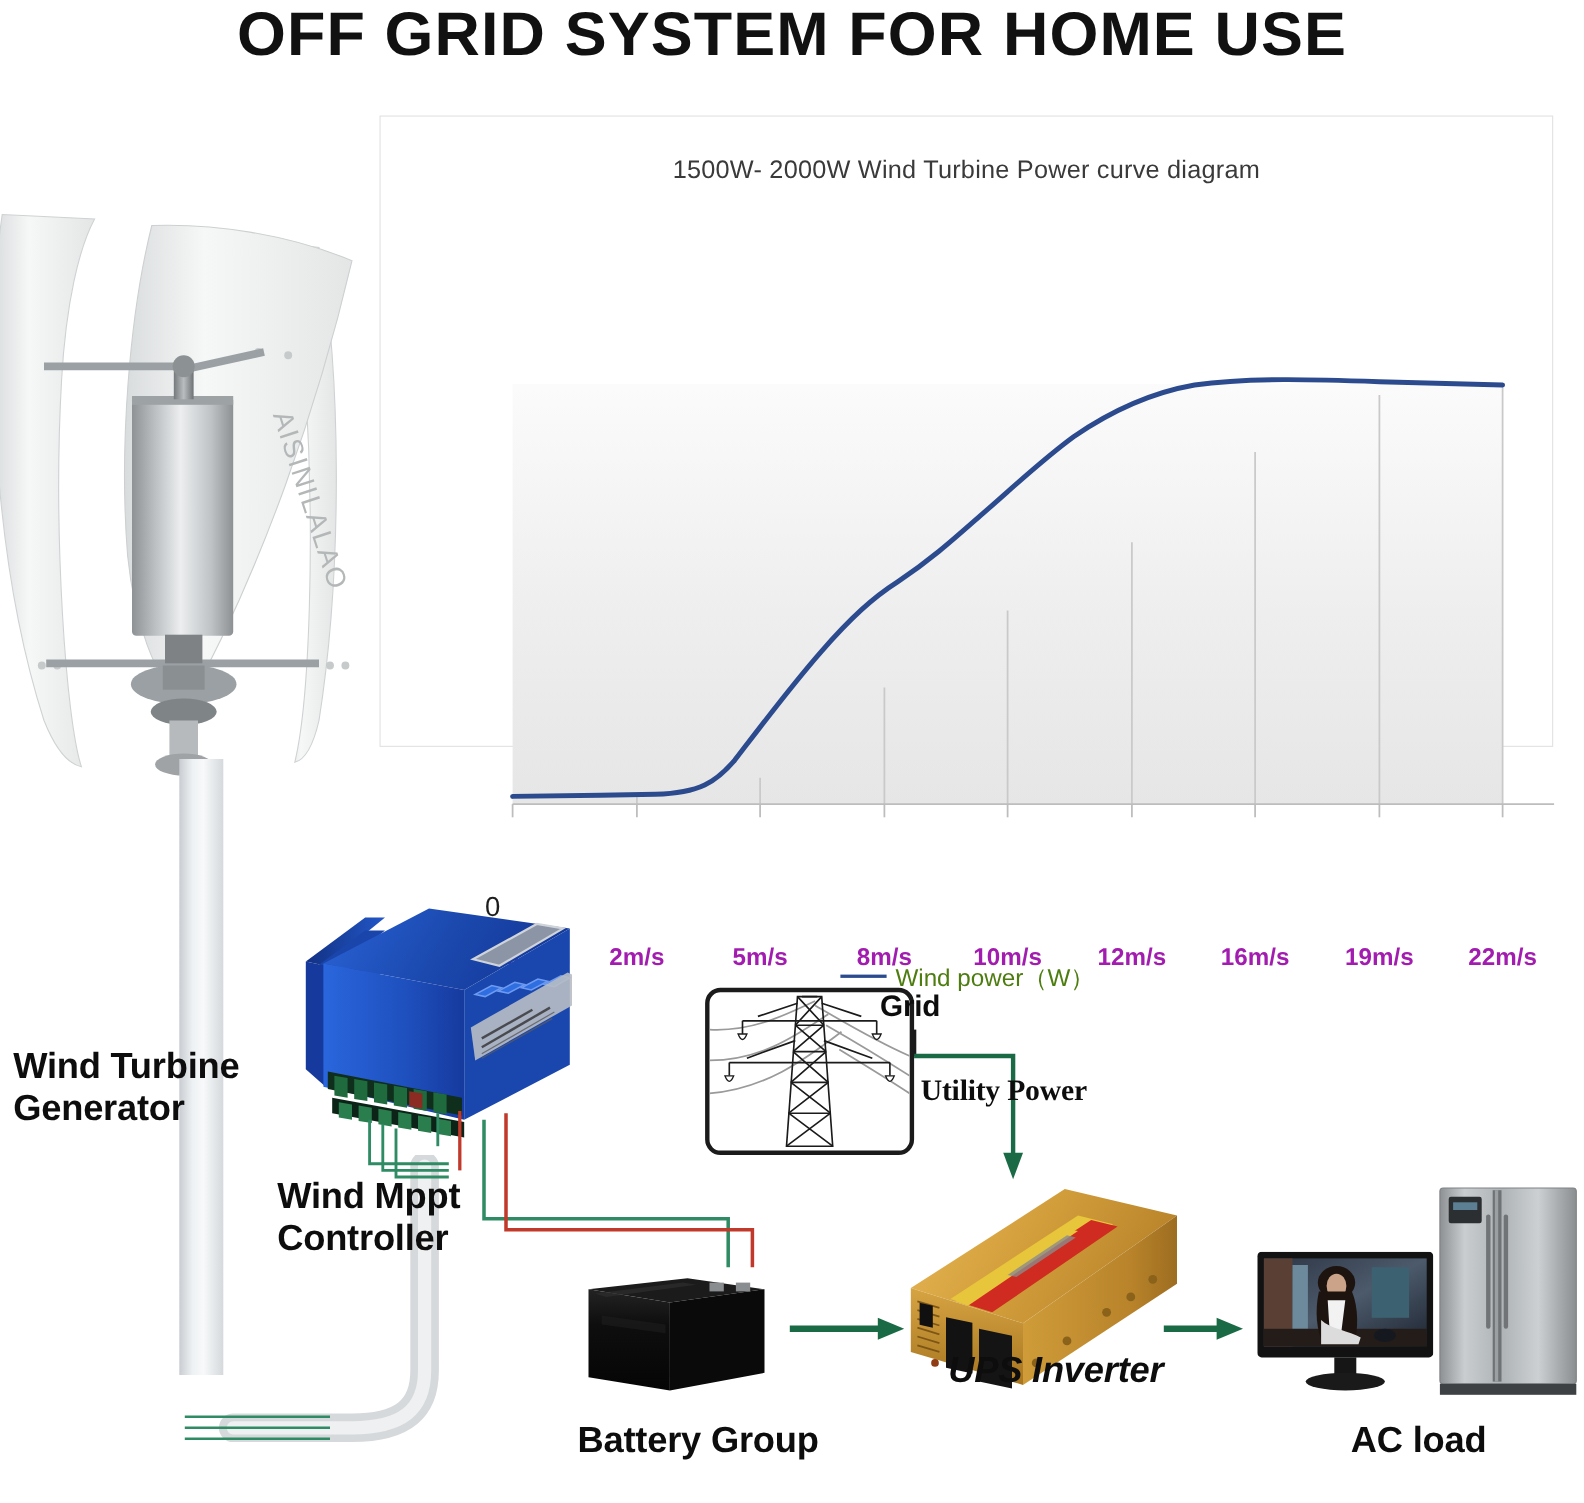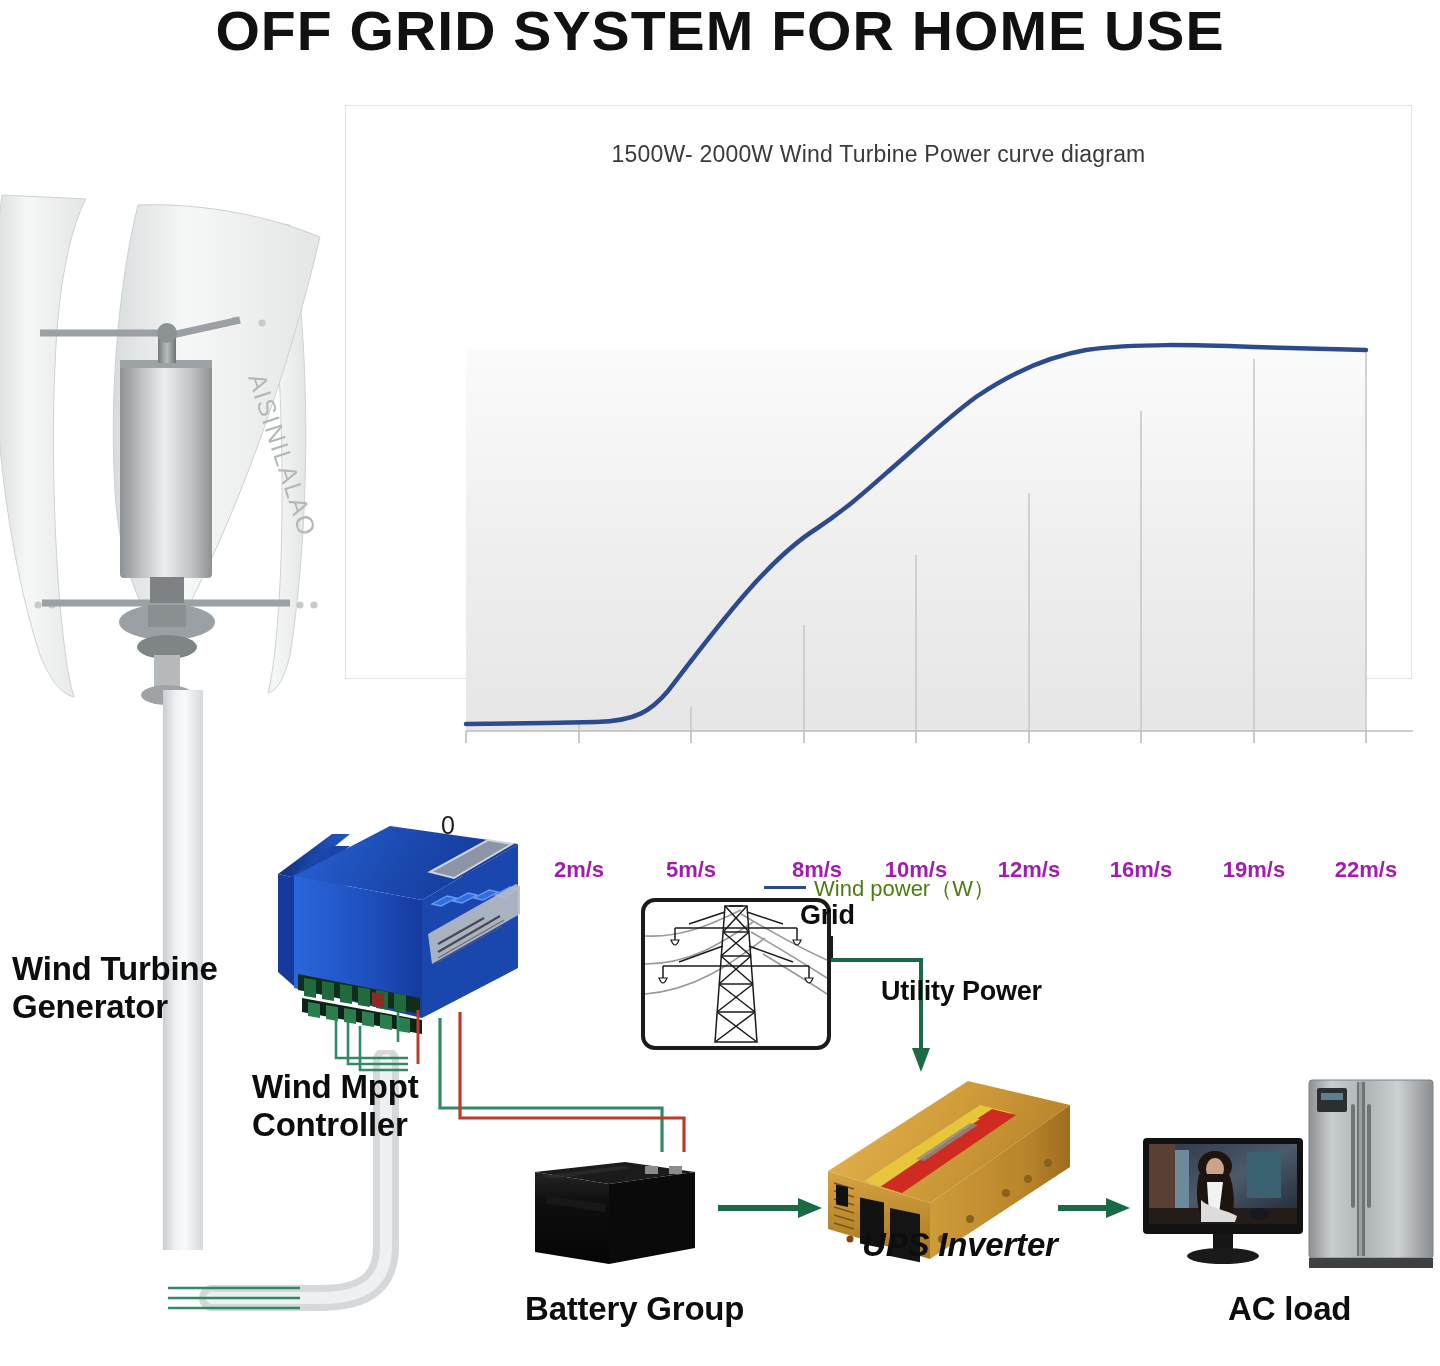--- a/index.html
+++ b/index.html
@@ -64,21 +64,21 @@
   
   #controller{position:absolute;left:272px;top:822px;width:256px;height:215px;}
 
   
   #gridbox{
     position:absolute;left:641px;top:898px;width:190px;height:152px;
     border:4px solid #1b1b1b;border-radius:14px;background:#fff;
     box-sizing:border-box;overflow:hidden;
   }
   #grid-label{position:absolute;left:800px;top:900px;font-size:27px;text-align:right;}
-  #utility-label{position:absolute;left:881px;top:976px;font-size:27px;}
+  #utility-label{position:absolute;left:837px;top:976px;font-size:27px;font-family:Liberation Serif, serif;}
 
   
   #battery{position:absolute;left:517px;top:1152px;width:182px;height:118px;}
 
   
   #inverter{position:absolute;left:820px;top:1063px;width:290px;height:210px;}
 
   
   #tv{position:absolute;left:1143px;top:1138px;width:160px;height:130px;}
   #fridge{position:absolute;left:1307px;top:1078px;width:128px;height:192px;}
@@ -140,21 +140,21 @@
                L1020,11" fill="none" stroke="#2c4b8e" stroke-width="4.5" stroke-linecap="round" stroke-linejoin="round"></path>
     </svg>
   </div>
 
   <div id="axis-zero">0</div>
 
   <div id="xticks">
     <span style="left:0px">0</span>
     <span style="left:113px">2m/s</span>
     <span style="left:225px">5m/s</span>
-    <span style="left:351px">8m/s</span>
+    <span style="left:338px">8m/s</span>
     <span style="left:450px">10m/s</span>
     <span style="left:563px">12m/s</span>
     <span style="left:675px">16m/s</span>
     <span style="left:788px">19m/s</span>
     <span style="left:900px">22m/s</span>
 
   </div>
 
   <div id="legend">
     <span class="swatch"></span><span>Wind power（W）</span>

